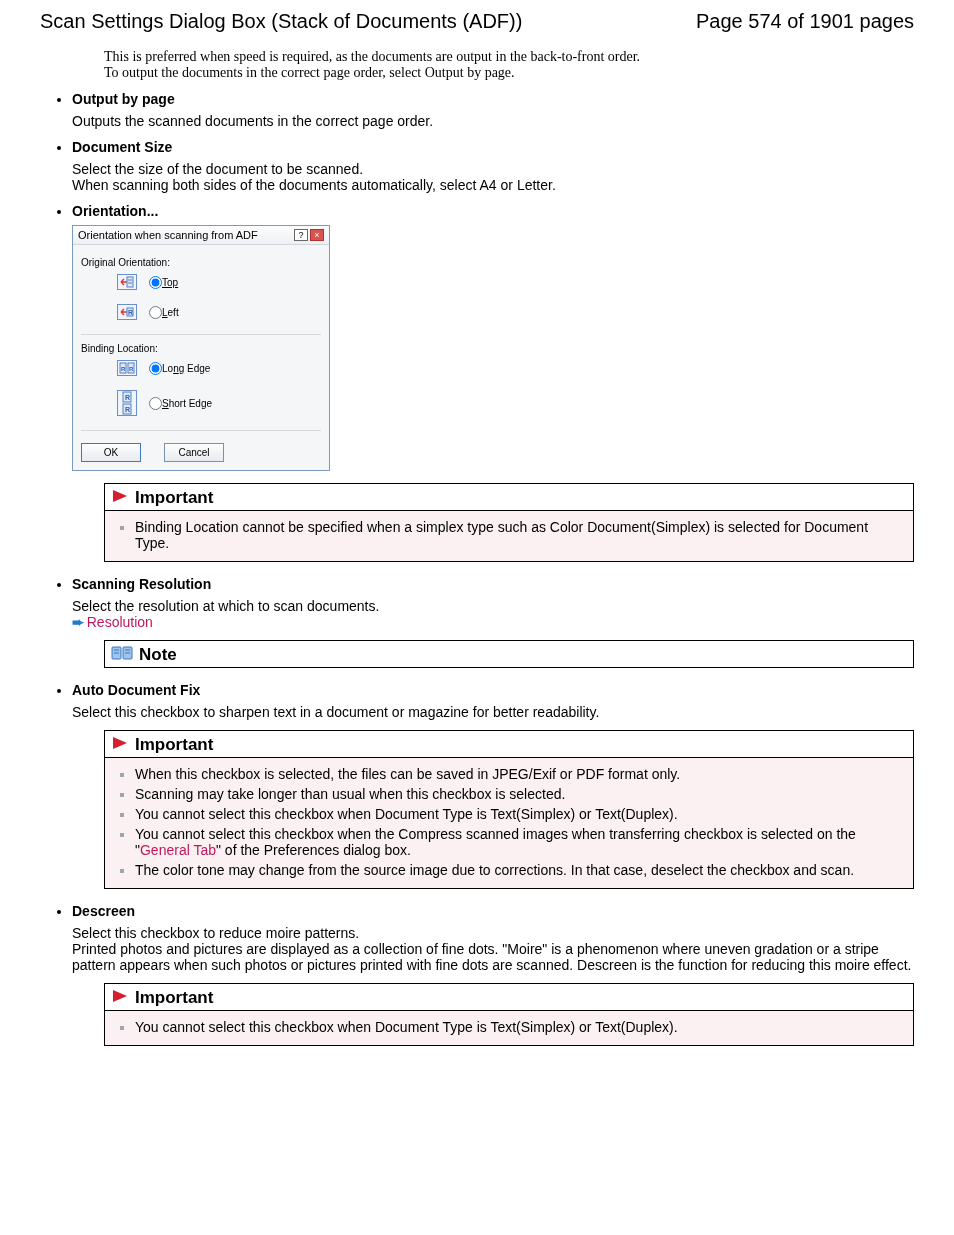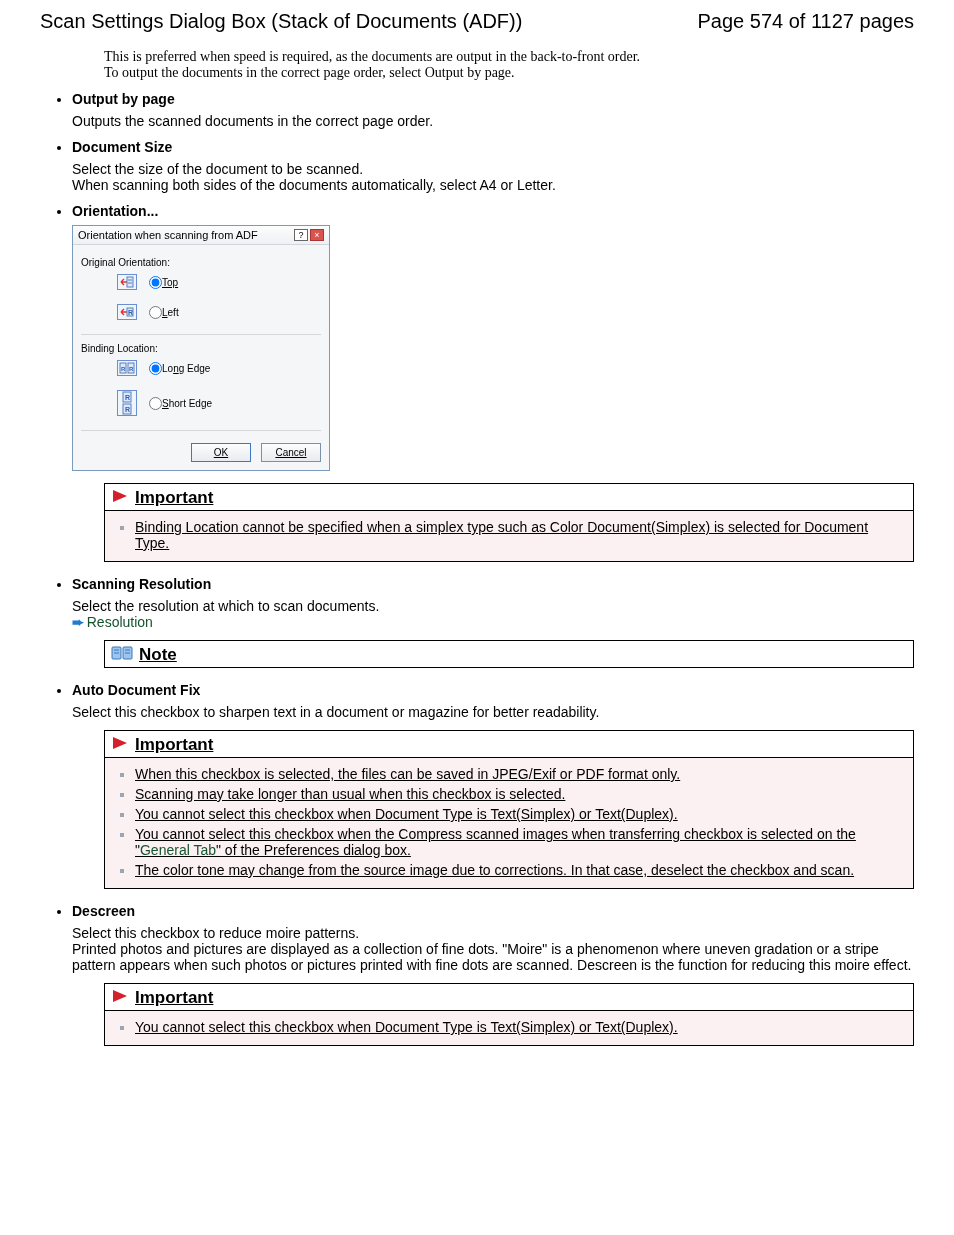--- a/index.html
+++ b/index.html
@@ -7,56 +7,56 @@
 .header { display: flex; justify-content: space-between; align-items: baseline; margin-bottom: 16px; }
 .header-title { font-size: 20px; font-weight: normal; }
 .header-page { font-size: 20px; }
 ul.main { list-style: disc; margin-left: 32px; }
 ul.main > li { margin-bottom: 6px; }
 ul.sub { list-style: disc; margin-left: 32px; margin-bottom: 8px; }
 .bold { font-weight: bold; }
 .body-text { margin-left: 0; margin-top: 6px; margin-bottom: 10px; }
 .indent1 { margin-left: 32px; }
 .indent2 { margin-left: 64px; font-family: Liberation Serif, serif; }
-.callout { border: 1px solid #000; margin: 10px 0 14px 32px; text-decoration: underline; }
+.callout { border: 1px solid #000; margin: 10px 0 14px 32px; }
 .callout-head-wrap { display: flex; align-items: center; padding: 0 6px; }
 .callout-head { font-size: 17px; font-weight: bold; padding: 4px 2px 2px 2px; }
 .callout-body { border-top: 1px solid #000; padding: 6px 10px 8px 10px; background: #fbf0f2; }
 .callout-body.note-bg { background: #f3f6f9; }
 .callout-body ul { list-style: square; margin-left: 20px; }
 .callout-body li { padding: 2px 0; }
 .callout-body li::marker { color: #9aa6b2; }
-.link { color: #14532d; }
+.link { color: #be185d; }
 .arrow-bullet { color: #1f7ad1; font-weight: bold; margin-right: 3px; }
 .mock-dialog { width: 258px; border: 1px solid #7a9abf; background: #f5f6f8; font-family: Tahoma, Arial, sans-serif; font-size: 10px; margin: 6px 0 12px 0; }
 .dlg-title { background: linear-gradient(#fdfdfe,#eef0f3); border-bottom: 1px solid #cfd6de; padding: 3px 5px; display: flex; justify-content: space-between; align-items: flex-end; font-size: 11px; }
 .dlg-x { display: flex; gap: 2px; }
 .dlg-x span { display:inline-block; width:14px; height:12px; border:1px solid #666; background:#fff; font-size:9px; text-align:center; line-height:11px; }
 .dlg-x .close { background:#d9534f; color:#fff; border-color:#a33; }
 .dlg-body { padding: 8px; }
 .dlg-row { display: flex; align-items: center; margin: 6px 0 14px 0; }
 .dlg-icon { width: 20px; height: 16px; margin-left: 36px; margin-right: 12px; display:inline-flex; align-items:center; justify-content:center; border:1px solid #6a8fd0; background:#f0f4fb; }
 .dlg-icon svg { width: 16px; height: 14px; }
 .dlg-label { display:inline-flex; align-items:center; }
 .dlg-label input { margin:0; }
 .dlg-section { margin-top: 4px; margin-bottom: 4px; }
 .dlg-hr { border: none; border-top: 1px solid #d4d7dc; margin: 8px 0; }
-.dlg-buttons { display:flex; justify-content:flex-end; gap:10px; padding: 4px 0 0 0; text-decoration: underline; }
+.dlg-buttons { display:flex; gap:23px; padding: 4px 0 0 0; }
 .dlg-btn { min-width: 60px; height: 19px; border:1px solid #7a90ad; background: linear-gradient(#fdfdfd,#e7ebf0); font-size:10px; cursor:pointer; }
 .dlg-btn.ok { border:1px solid #3d78c7; }
 .u { text-decoration: underline; }
 .tri-red { display:inline-block; margin-right:2px; }
 .note-icon { display:inline-block; margin-right:2px; }
 </style>
 </head>
 <body>
 
 <div class="header">
   <div class="header-title">Scan Settings Dialog Box (Stack of Documents (ADF))</div>
-  <div class="header-page">Page 574 of 1127 pages</div>
+  <div class="header-page">Page 574 of 1901 pages</div>
 </div>
 
 <div class="indent2 body-text">
   <div>This is preferred when speed is required, as the documents are output in the back-to-front order.</div>
   <div>To output the documents in the correct page order, select Output by page.</div>
 </div>
 
 <ul class="sub indent1">
   <li>
     <span class="bold">Output by page</span>

